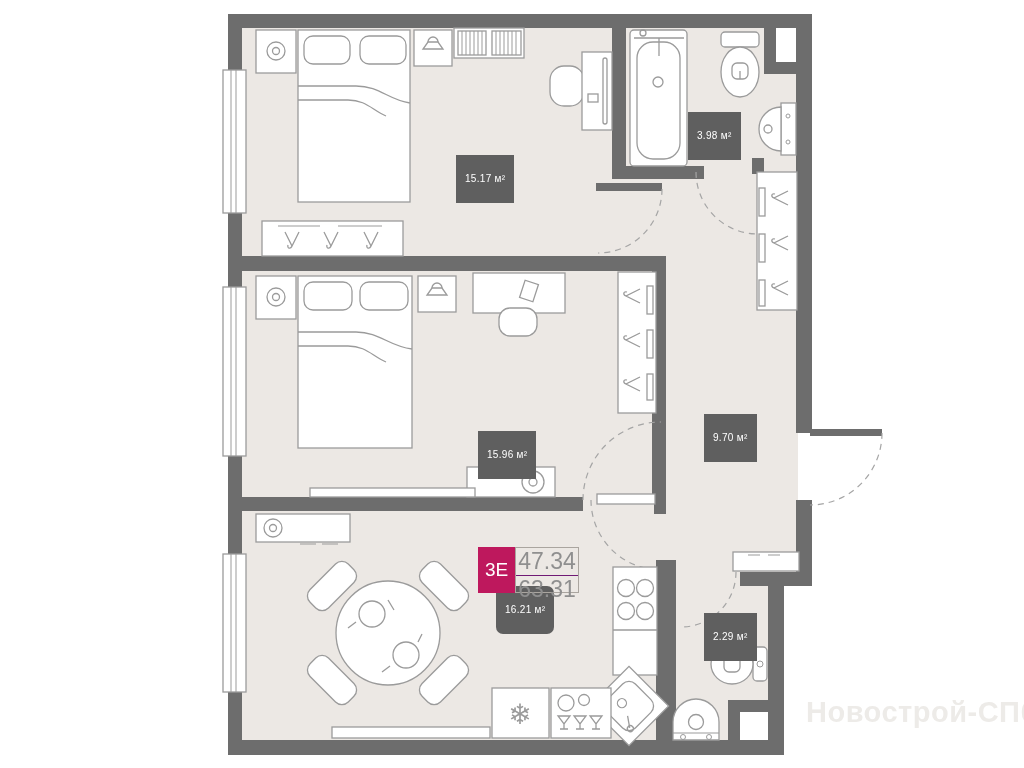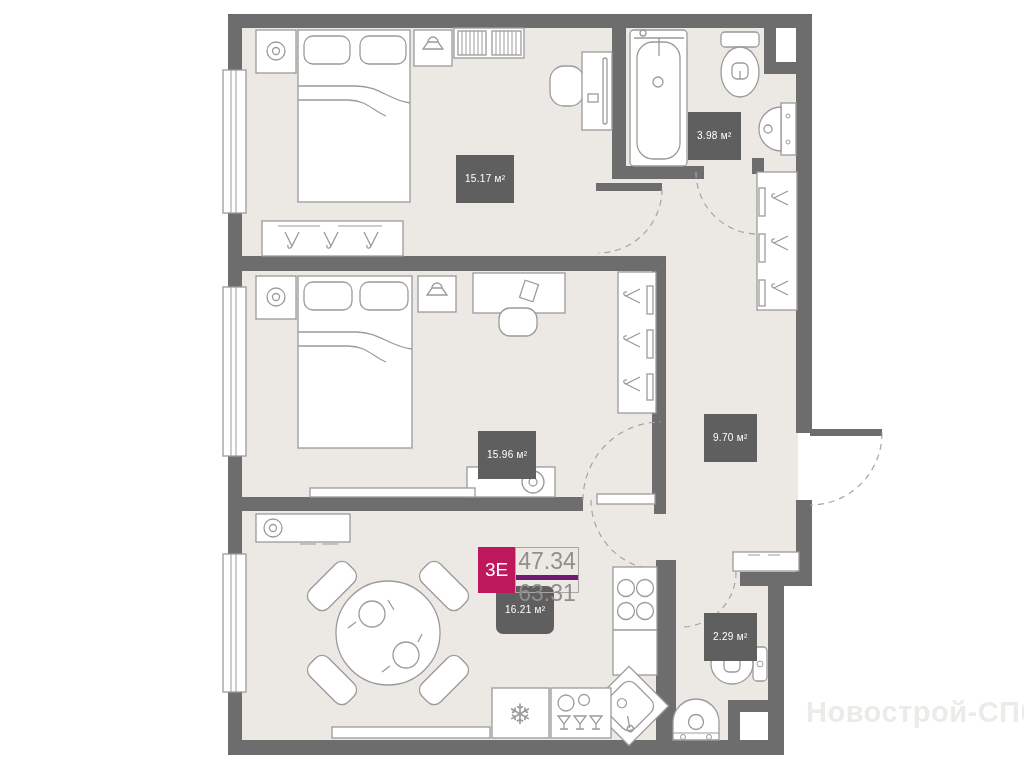--- a/index.html
+++ b/index.html
@@ -14,21 +14,21 @@
   .thin{fill:none;stroke:#9b9b9b;stroke-width:1;}
   .arc{fill:none;stroke:#a5a5a5;stroke-width:1.2;stroke-dasharray:6 5;}
   .area-badge{position:absolute;background:#5f5f5f;color:#ffffff;font-size:10px;
               padding:19px 9px;line-height:1;letter-spacing:.3px;white-space:nowrap;}
   .spec{position:absolute;left:478px;top:547px;display:flex;height:46px;}
   .spec-type{width:37px;background:#be185d;color:#ffffff;font-size:19px;
              display:flex;align-items:center;justify-content:center;}
   .spec-vals{width:64px;border:1px solid #aaa59f;box-sizing:border-box;
              display:flex;flex-direction:column;background:transparent;}
   .spec-val{flex:1;color:#8f8f8f;font-size:23px;display:flex;align-items:center;justify-content:center;}
-  .spec-val.total{border-top:5px solid #701a75;}
+  .spec-val.total{border-top:1px solid #701a75;}
   .watermark{position:absolute;left:806px;top:696px;font-size:29px;font-weight:bold;
              color:#edebe8;white-space:nowrap;letter-spacing:0.5px;}
 </style>
 </head>
 <body>
 
 <div class="stage">
 
 <svg class="plan-svg" width="1024" height="768" viewBox="0 0 1024 768">
 

